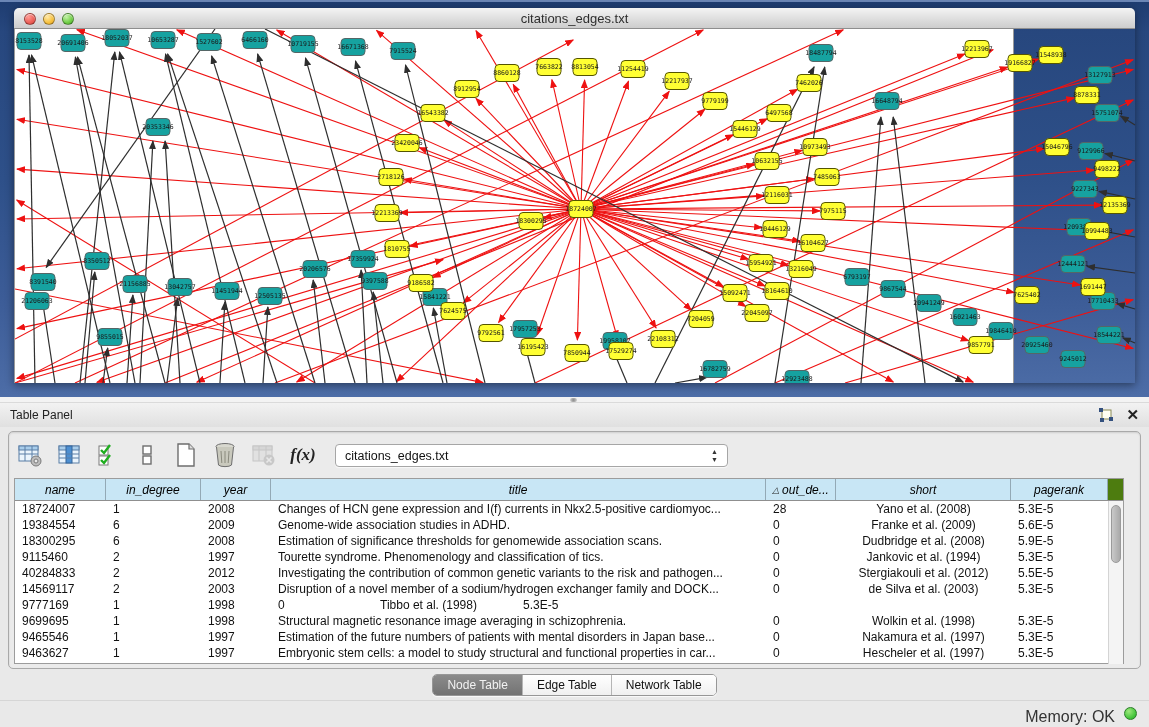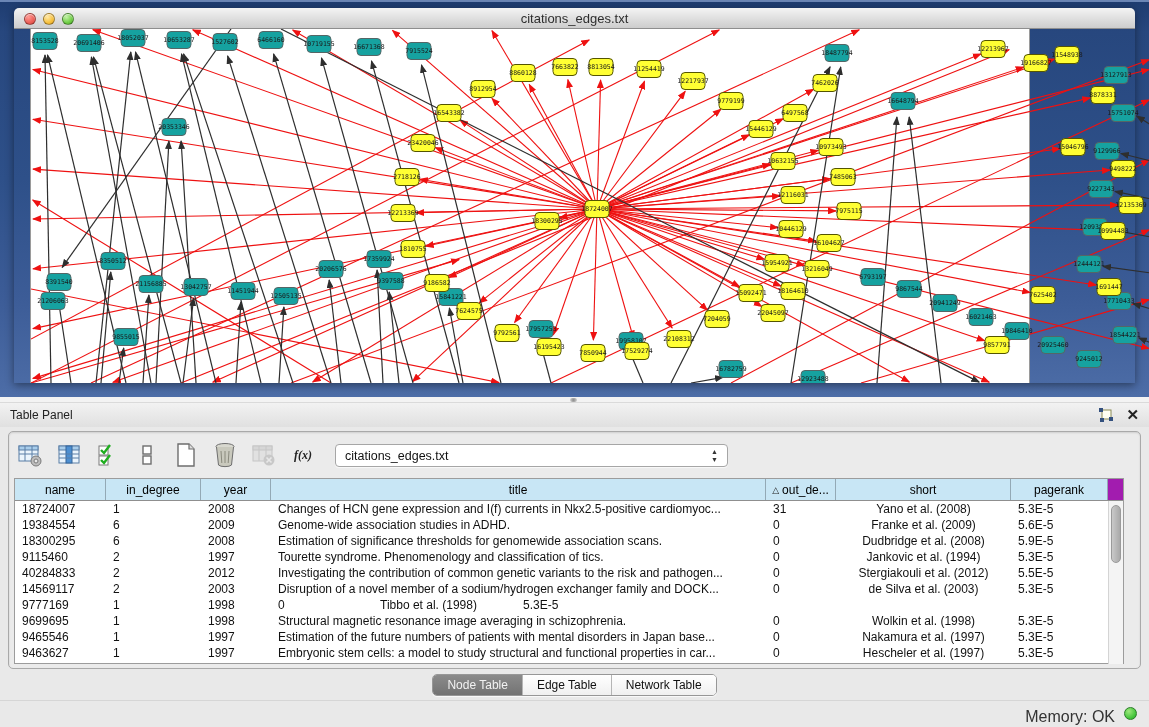--- a/index.html
+++ b/index.html
@@ -16,21 +16,21 @@
     background:linear-gradient(180deg,#f4f4f4 0%,#e2e2e2 45%,#cdcdcd 100%);
     border-bottom:1px solid #8e8e8e; border-radius:5px 5px 0 0; }
   .lights { position:absolute; left:10px; top:5px; display:flex; gap:7px; }
   .light { width:12px; height:12px; border-radius:50%; border:1px solid rgba(0,0,0,.35);
     box-shadow:inset 0 1px 1px rgba(255,255,255,.6); }
   .light.red   { background:radial-gradient(circle at 35% 30%,#ff9a94,#ec5f57 60%,#d8433a); }
   .light.yellow{ background:radial-gradient(circle at 35% 30%,#ffe9a8,#f7c03c 60%,#df9f23); }
   .light.green { background:radial-gradient(circle at 35% 30%,#c4f2a9,#6fce45 60%,#4ba42c); }
   .win-title { position:absolute; left:0; right:0; top:3px; text-align:center;
     font-size:13px; color:#2e2e2e; }
-  .net-canvas { position:absolute; left:16px; top:21px; width:1000px; height:354px;
+  .net-canvas { position:absolute; left:0; top:21px; width:1000px; height:354px;
     background:#ffffff; border-left:1px solid #9a9a9a; border-right:1px solid #9a9a9a; }
   .net-canvas svg { display:block; }
   .edge-r { stroke:#ee1111; stroke-width:1.1; }
   .edge-k { stroke:#2e2e2e; stroke-width:1.2; }
   .node-t { fill:#16a2a0; stroke:#566; stroke-width:1; }
   .node-y { fill:#ffff33; stroke:#555500; stroke-width:1; }
   .nlabel { font-size:6.5px; fill:#1a1a1a; text-anchor:middle; font-family:"DejaVu Sans Mono", monospace; }
 
   
   .splitter { position:absolute; left:0; top:397px; width:1149px; height:6px;
@@ -44,29 +44,29 @@
     background:linear-gradient(180deg,#f2f2f2,#e0e0e0);padding-left:19px; }
   .tp-title { position:absolute; left:10px; top:5px; font-size:12px; color:#222; }
   .tp-actions { position:absolute; right:10px; top:4px; display:flex; gap:12px; align-items:center; }
   .icon-float { width:16px; height:16px; position:relative; }
   .icon-close { font-size:15px; font-weight:bold; color:#222; line-height:16px; cursor:default; }
 
   .tp-inset { position:absolute; left:8px; top:28px; width:1133px; height:238px;
     background:#ebebeb; border:1px solid #a9a9a9; border-radius:5px; box-shadow:inset 0 1px 2px rgba(0,0,0,.12); }
   .toolbar { position:absolute; left:8px; top:6px; height:34px; display:flex; align-items:center; gap:13px; }
   .tb-icon { width:26px; height:26px; display:flex; align-items:center; justify-content:center; }
-  .fx { font-family:"Liberation Serif", serif; font-style:italic; font-weight:bold; font-size:12px; color:#222; }
+  .fx { font-family:"Liberation Serif", serif; font-style:italic; font-weight:bold; font-size:17px; color:#222; }
   .combo { position:relative; margin-left:6px; width:393px; height:23px; background:#ffffff;
     border:1px solid #a6a6a6; border-radius:4px; box-shadow:0 1px 1px rgba(255,255,255,.7); }
   .combo-text { position:absolute; left:9px; top:4px; font-size:12.5px; color:#111; }
   .combo-arrows { position:absolute; right:9px; top:3px; font-size:7px; color:#333; line-height:8px; text-align:center; }
 
   .tbl { position:absolute; left:5px; top:46px; width:1110px; height:186px; background:#ffffff;
     border:1px solid #9c9c9c; }
-  .tbl-head { display:flex; height:22px; background:#a21caf; border-bottom:1px solid #8f8f8f; }
+  .tbl-head { display:flex; height:22px; background:#4d7c0f; border-bottom:1px solid #8f8f8f;font-style:italic; }
   .th { background:#c8e6f5; border-right:1px solid #93a9b5; font-size:12px; color:#000;
     display:flex; align-items:center; justify-content:center; overflow:hidden; white-space:nowrap; }
   .sort-tri { font-size:9px; margin-right:3px; color:#222; }
   .tbl-body { position:relative; }
   .tr { display:flex; height:16px; }
   .td { font-size:12px; line-height:16px; color:#111; overflow:hidden; white-space:nowrap;
     padding-left:7px; }
   .td.center { text-align:center; padding-left:0; }
   .c0{width:91px} .c1{width:95px} .c2{width:70px} .c3{width:495px} .c4{width:70px} .c5{width:175px} .c6{width:97px}
   .vscroll { position:absolute; right:0; top:22px; width:15px; height:163px;
@@ -724,21 +724,21 @@
           <div class="th c6">
             <span>pagerank</span>
           </div>
         </div>
       <div class="tbl-body" id="tbl-body">
           <div class="tr">
             <div class="td c0">18724007</div>
             <div class="td c1">1</div>
             <div class="td c2">2008</div>
             <div class="td c3">Changes of HCN gene expression and I(f) currents in Nkx2.5-positive cardiomyoc...</div>
-            <div class="td c4">31</div>
+            <div class="td c4">28</div>
             <div class="td c5 center">Yano et al. (2008)</div>
             <div class="td c6">5.3E-5</div>
           </div>
           <div class="tr">
             <div class="td c0">19384554</div>
             <div class="td c1">6</div>
             <div class="td c2">2009</div>
             <div class="td c3">Genome-wide association studies in ADHD.</div>
             <div class="td c4">0</div>
             <div class="td c5 center">Franke et al. (2009)</div>

